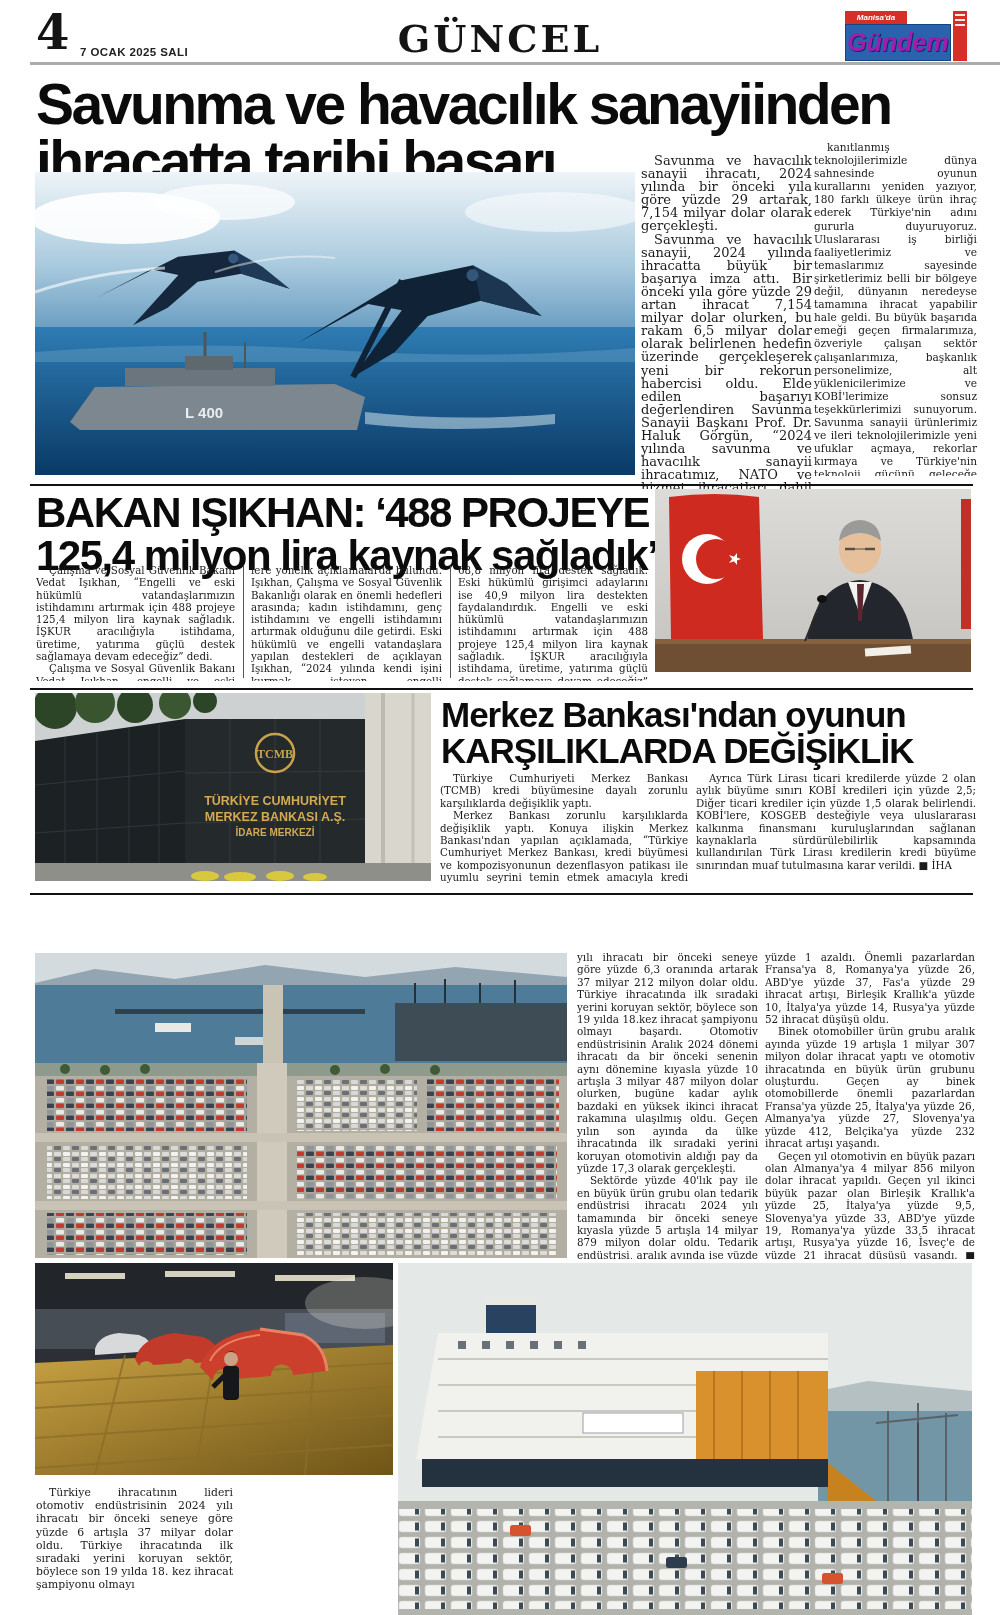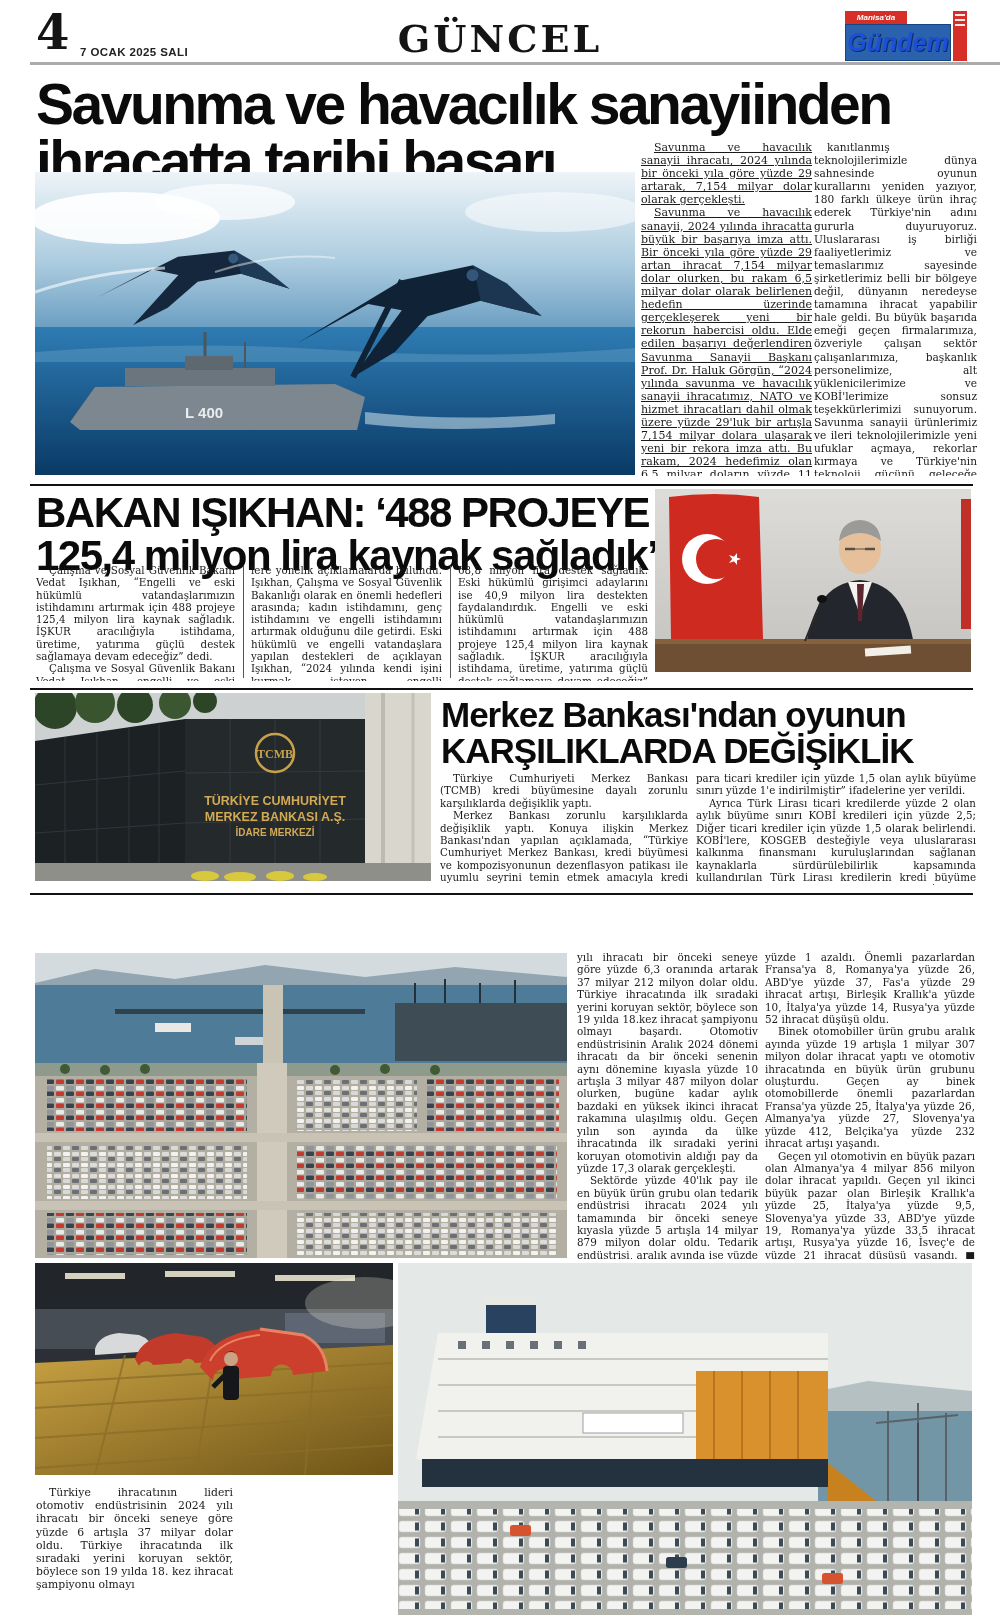--- a/index.html
+++ b/index.html
@@ -14,21 +14,21 @@
   .hdr-rule{background:#ababab;height:3px;}
   .pagenum{font-family:"DejaVu Serif", serif;font-weight:bold;font-size:48px;line-height:1;}
   .dateline{font-family:"Liberation Sans", sans-serif;font-weight:bold;font-size:11.5px;letter-spacing:.4px;color:#222;}
   .section-title{font-family:"DejaVu Serif", serif;font-weight:bold;font-size:38px;letter-spacing:3px;text-align:center;line-height:1;}
   
   .logo{width:102px;height:50px;}
   .logo .tag{position:absolute;left:0;top:0;width:62px;height:13px;background:#d62f27;color:#fff;
        font-family:"Liberation Sans", sans-serif;font-weight:bold;font-style:italic;font-size:8px;
        line-height:13px;text-align:center;}
   .logo .blue{position:absolute;left:0;top:13px;width:106px;height:37px;background:#2a62ae;border:1px solid #17447e;box-sizing:border-box;}
-  .logo .name{position:absolute;left:0;top:13px;width:106px;height:37px;color:#1d4ed8;
+  .logo .name{position:absolute;left:0;top:13px;width:106px;height:37px;color:#a21caf;
        font-family:"Liberation Sans", sans-serif;font-weight:bold;font-style:italic;font-size:25px;
        line-height:36px;text-align:center;text-shadow:1px 1px 0 #0c2d5e;}
   .logo .stripe{position:absolute;left:108px;top:0;width:14px;height:50px;background:#d62f27;}
   .logo .stripe i{display:block;margin:3px 2px 0 2px;height:2px;background:#fff;opacity:.9;}
 </style>
 </head>
 <body>
 
 <div class="page">
 
@@ -88,21 +88,21 @@
     <g transform="translate(250,60) rotate(4)">
       <path d="M190 20 L120 40 L20 110 L88 66 L122 70 L78 140 L118 112 L148 74 L200 55 L262 66 L205 42 Z" fill="#0f2236"></path>
       <path d="M190 20 L200 55 L262 66 L225 36 Z" fill="#1c3652"></path>
       <circle cx="190" cy="30" r="6" fill="#33567a"></circle>
       <path d="M120 40 L78 140" stroke="#0f2236" stroke-width="6"></path>
     </g>
     <path d="M0 120 Q60 100 130 96" stroke="#ffffff" stroke-width="3" fill="none" opacity=".6"></path>
     <path d="M180 100 Q240 80 300 86" stroke="#ffffff" stroke-width="2" fill="none" opacity=".45"></path>
   </svg>
 
-  <div class="abs body-col" style="left:641px;top:141px;width:171px;height:335px;font-size:11px;line-height:13.1px;text-decoration:underline;">
+  <div class="abs body-col" style="left:641px;top:154px;width:171px;height:335px;font-size:13px;line-height:13.1px;">
     <p>Savunma ve havacılık sanayii ihracatı, 2024 yılında bir önceki yıla göre yüzde 29 artarak, 7,154 milyar dolar olarak gerçekleşti.</p>
     <p>Savunma ve havacılık sanayii, 2024 yılında ihracatta büyük bir başarıya imza attı. Bir önceki yıla göre yüzde 29 artan ihracat 7,154 milyar dolar olurken, bu rakam 6,5 milyar dolar olarak belirlenen hedefin üzerinde gerçekleşerek yeni bir rekorun habercisi oldu. Elde edilen başarıyı değerlendiren Savunma Sanayii Başkanı Prof. Dr. Haluk Görgün, “2024 yılında savunma ve havacılık sanayii ihracatımız, NATO ve hizmet ihracatları dahil olmak üzere yüzde 29'luk bir artışla 7,154 milyar dolara ulaşarak yeni bir rekora imza attı. Bu rakam, 2024 hedefimiz olan 6,5 milyar doların yüzde 11 üzerinde gerçekleşti. Cumhurbaşkanımız Recep Tayyip Erdoğan'ın güçlü liderliğinde,</p>
   </div>
   <div class="abs body-col" style="left:814px;top:141px;width:163px;height:335px;font-size:10.6px;line-height:13.1px;">
     <p>kanıtlanmış teknolojilerimizle dünya sahnesinde oyunun kurallarını yeniden yazıyor, 180 farklı ülkeye ürün ihraç ederek Türkiye'nin adını gururla duyuruyoruz. Uluslararası iş birliği faaliyetlerimiz ve temaslarımız sayesinde şirketlerimiz belli bir bölgeye değil, dünyanın neredeyse tamamına ihracat yapabilir hale geldi. Bu büyük başarıda emeği geçen firmalarımıza, özveriyle çalışan sektör çalışanlarımıza, başkanlık personelimize, alt yüklenicilerimize ve KOBİ'lerimize sonsuz teşekkürlerimizi sunuyorum. Savunma sanayii ürünlerimiz ve ileri teknolojilerimizle yeni ufuklar açmaya, rekorlar kırmaya ve Türkiye'nin teknoloji gücünü geleceğe taşımaya devam edeceğiz. 2025 yılında yüksek katma değerli ürünlerin ihracatında kalıcı artış hedefiyle çalışmaya aynı kararlılıkla devam edeceğiz” dedi. ■ İHA</p>
   </div>
 
   <div class="abs rule-h" style="left:30px;top:484px;width:943px;"></div>
   <div class="abs hl" style="left:36px;top:492px;font-size:42px;letter-spacing:-1.5px;">BAKAN IŞIKHAN: ‘488 PROJEYE</div>
   <div class="abs hl" style="left:36px;top:535px;font-size:42px;letter-spacing:-1.5px;">125,4 milyon lira kaynak sağladık’</div>
@@ -205,21 +205,20 @@
   </svg>
 
   <div class="abs hl" style="left:441px;top:697px;font-size:35px;letter-spacing:-1px;">Merkez Bankası'ndan oyunun</div>
   <div class="abs hl" style="left:441px;top:733px;font-size:35px;letter-spacing:-1px;">KARŞILIKLARDA DEĞİŞİKLİK</div>
 
   <div class="abs body-col" style="left:440px;top:772px;width:248px;height:113px;font-size:10.3px;line-height:12.4px;">
     <p>Türkiye Cumhuriyeti Merkez Bankası (TCMB) kredi büyümesine dayalı zorunlu karşılıklarda değişiklik yaptı.</p>
     <p>Merkez Bankası zorunlu karşılıklarda değişiklik yaptı. Konuya ilişkin Merkez Bankası'ndan yapılan açıklamada, “Türkiye Cumhuriyet Merkez Bankası, kredi büyümesi ve kompozisyonunun dezenflasyon patikası ile uyumlu seyrini temin etmek amacıyla kredi büyümesine dayalı zorunlu karşılık uygulamasında değişiklik yapmıştır. Bu doğrultuda; Yabancı</p>
   </div>
   <div class="abs body-col" style="left:696px;top:772px;width:280px;height:113px;font-size:10.3px;line-height:12.4px;">
-    <p style="text-indent:0;">para ticari krediler için yüzde 1,5 olan aylık büyüme sınırı yüzde 1'e indirilmiştir” ifadelerine yer verildi.</p>
     <p>Ayrıca Türk Lirası ticari kredilerde yüzde 2 olan aylık büyüme sınırı KOBİ kredileri için yüzde 2,5; Diğer ticari krediler için yüzde 1,5 olarak belirlendi. KOBİ'lere, KOSGEB desteğiyle veya uluslararası kalkınma finansmanı kuruluşlarından sağlanan kaynaklarla sürdürülebilirlik kapsamında kullandırılan Türk Lirası kredilerin kredi büyüme sınırından muaf tutulmasına karar verildi. ■ İHA</p>
   </div>
 
   <div class="abs rule-h" style="left:30px;top:893px;width:943px;"></div>
 
   <svg class="abs" style="left:35px;top:953px;" width="532" height="305" viewBox="0 0 532 305">
     <defs>
       <pattern id="p-cars" width="20" height="12" patternUnits="userSpaceOnUse">
         <rect width="20" height="12" fill="#aaa69a"></rect>
         <rect x="1" y="1" width="8" height="4.5" rx="1" fill="#e9e9e7"></rect>

